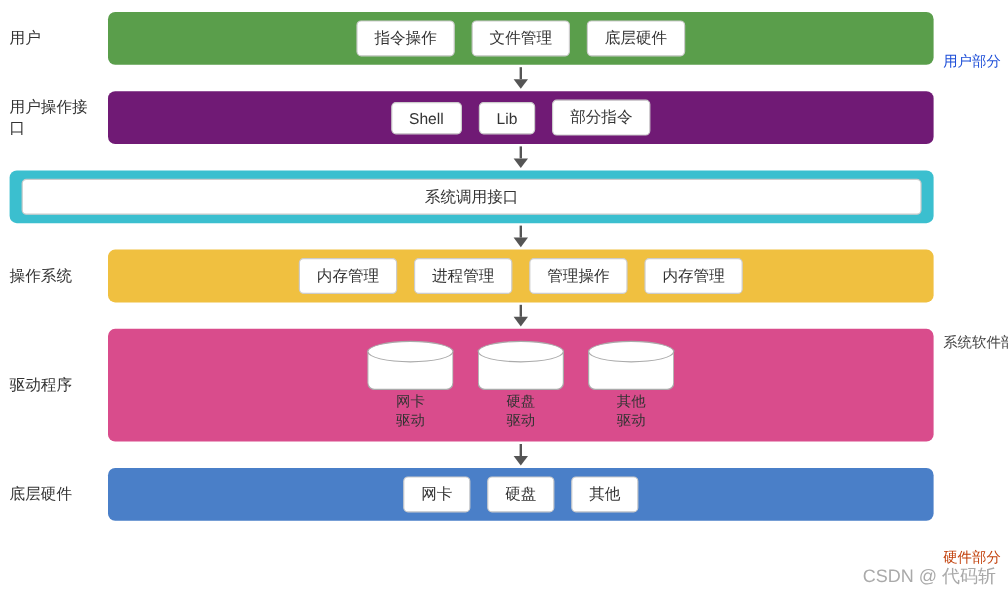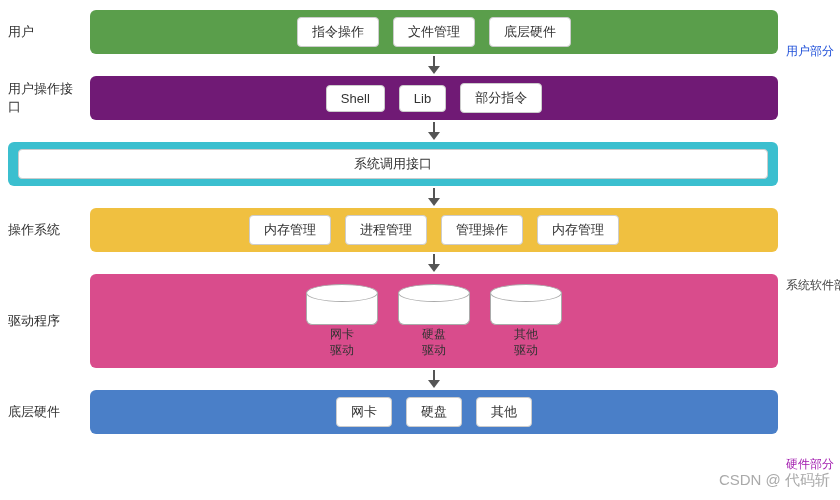--- a/index.html
+++ b/index.html
@@ -343,19 +343,19 @@
 
     <div style="display:flex;align-items:center;height:180px;">
       <div style="width:2px;background:#666;height:180px;border-radius:1px;"></div>
       <span style="font-size:12px;color:#444;padding-left:4px;white-space:nowrap;">系统软件部分</span>
     </div>
 
     <div style="height:32px;"></div>
 
     <div style="display:flex;align-items:center;height:36px;">
       <div style="width:2px;background:#666;height:36px;border-radius:1px;"></div>
-      <span style="font-size:12px;color:#a21caf;padding-left:4px;white-space:nowrap;font-family:Liberation Mono, monospace;">硬件部分</span>
+      <span style="font-size:12px;color:#c2410c;padding-left:4px;white-space:nowrap;font-family:Liberation Mono, monospace;">硬件部分</span>
     </div>
   </div>
 
 </div>
 
 <div class="watermark">CSDN @ 代码斩</div>
 
 </body></html>

